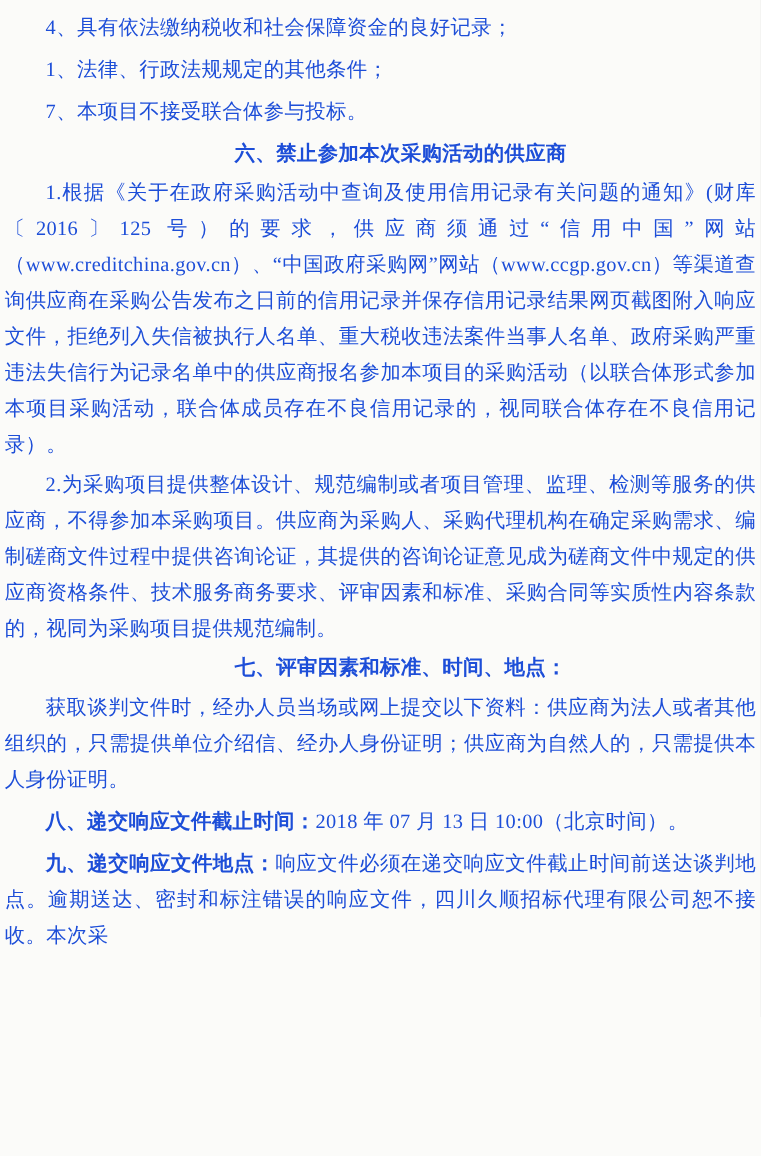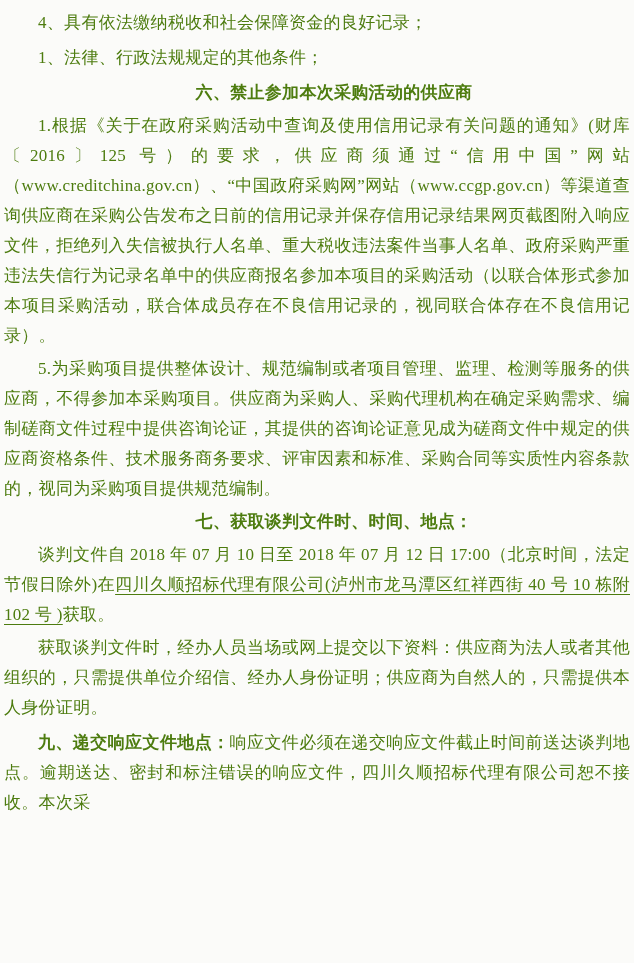--- a/index.html
+++ b/index.html
@@ -6,21 +6,21 @@
     margin: 0;
     padding: 0;
     background: #e8e8e6;
   }
   .page {
     position: relative;
     width: 634px;
     height: 963px;
     margin: 0 auto;
     background: #fbfbf9;
-    color: #4d7c0f;
+    color: #1d4ed8;
     font-family: "Liberation Serif", "DejaVu Serif", serif;
     font-size: 17px;
     line-height: 30px;
     overflow: hidden;
     box-sizing: border-box;
     padding: 8px 4px 0 4px;
   }
   .para, .li, .heading {
     margin: 0 0 3px 0;
     text-indent: 2em;
@@ -43,31 +43,32 @@
 </head>
 <body>
 
 <div class="page">
 
   <p class="li"><span>4、具有依法缴纳税收和社会保障资金的良好记录；</span></p>
 
 
   <p class="li"><span>1、法律、行政法规规定的其他条件；</span></p>
 
+  <p class="li"><span>7、本项目不接受联合体参与投标。</span></p>
 
   <p class="heading"><span>六、禁止参加本次采购活动的供应商</span></p>
 
   <p class="para"><span>1.根据《关于在政府采购活动中查询及使用信用记录有关问题的通知》(财库〔2016〕125 号）的要求，供应商须通过“信用中国”网站（www.creditchina.gov.cn）、“中国政府采购网”网站（www.ccgp.gov.cn）等渠道查询供应商在采购公告发布之日前的信用记录并保存信用记录结果网页截图附入响应文件，拒绝列入失信被执行人名单、重大税收违法案件当事人名单、政府采购严重违法失信行为记录名单中的供应商报名参加本项目的采购活动（以联合体形式参加本项目采购活动，联合体成员存在不良信用记录的，视同联合体存在不良信用记录）。</span></p>
 
-  <p class="para"><span>5.为采购项目提供整体设计、规范编制或者项目管理、监理、检测等服务的供应商，不得参加本采购项目。供应商为采购人、采购代理机构在确定采购需求、编制磋商文件过程中提供咨询论证，其提供的咨询论证意见成为磋商文件中规定的供应商资格条件、技术服务商务要求、评审因素和标准、采购合同等实质性内容条款的，视同为采购项目提供规范编制。</span></p>
+  <p class="para"><span>2.为采购项目提供整体设计、规范编制或者项目管理、监理、检测等服务的供应商，不得参加本采购项目。供应商为采购人、采购代理机构在确定采购需求、编制磋商文件过程中提供咨询论证，其提供的咨询论证意见成为磋商文件中规定的供应商资格条件、技术服务商务要求、评审因素和标准、采购合同等实质性内容条款的，视同为采购项目提供规范编制。</span></p>
 
 
-  <p class="heading"><span>七、获取谈判文件时、时间、地点：</span></p>
+  <p class="heading"><span>七、评审因素和标准、时间、地点：</span></p>
 
-  <p class="para"><span>谈判文件自 2018 年 07 月 10 日至 2018 年 07 月 12 日 17:00（北京时间，法定节假日除外)在</span><span class="seg-underline">四川久顺招标代理有限公司(泸州市龙马潭区红祥西街 40 号 10 栋附 102 号 )</span><span>获取。</span></p>
 
 
   <p class="para"><span>获取谈判文件时，经办人员当场或网上提交以下资料：供应商为法人或者其他组织的，只需提供单位介绍信、经办人身份证明；供应商为自然人的，只需提供本人身份证明。</span></p>
 
+  <p class="para gap-top"><span class="seg-bold">八、递交响应文件截止时间：</span><span>2018 年 07 月 13 日 10:00（北京时间）。</span></p>
 
   <p class="para gap-top"><span class="seg-bold">九、递交响应文件地点：</span><span>响应文件必须在递交响应文件截止时间前送达谈判地点。逾期送达、密封和标注错误的响应文件，四川久顺招标代理有限公司恕不接收。本次采</span></p>
 
 </div>
 
 </body></html>

